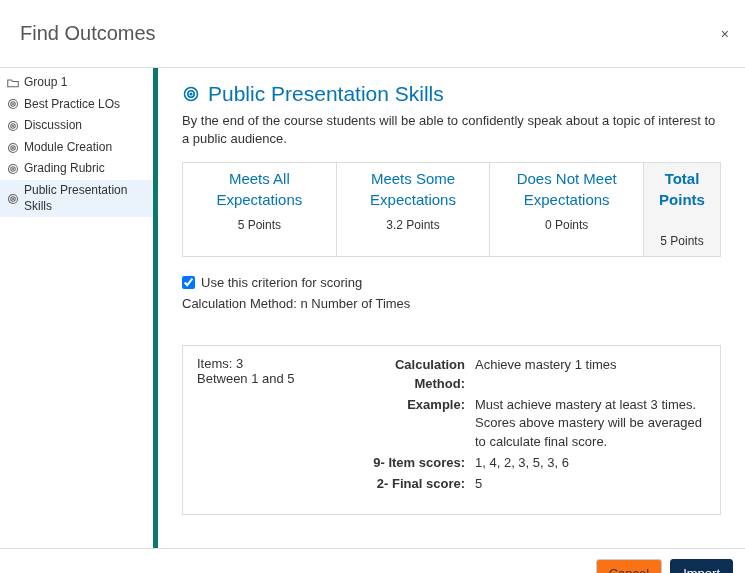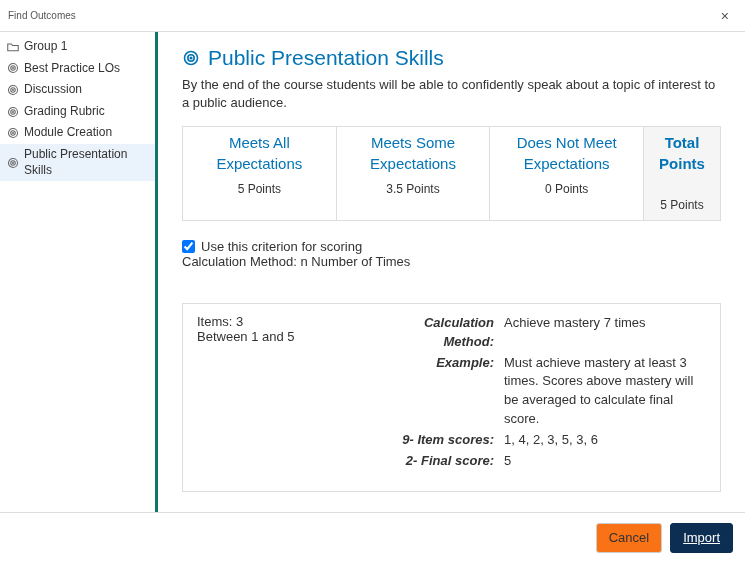--- a/index.html
+++ b/index.html
@@ -14,43 +14,43 @@
     overflow: hidden;
   }
   .modal-header {
     display: flex;
     justify-content: space-between;
     align-items: center;
     padding: 6px 12px 6px 8px;
     border-bottom: 1px solid #ddd;
   }
   .modal-title {
-    font-size: 10px;
+    font-size: 20px;
     font-weight: 400;
     color: #555;
-    margin: 0;
+    margin: 12px;
     padding: 4px 0;
   }
   .modal-close {
     font-size: 14px;
     color: #555;
     cursor: pointer;
     background: none;
     border: none;
     padding: 0 4px;
   }
   .modal-body {
     display: flex;
     height: 480px;
   }
   .sidebar {
     width: 158px;
     flex: 0 0 158px;
     padding: 4px 0;
-    border-right: 3px solid #0f766e;
+    border-right: 5px solid #0f766e;
   }
   .sidebar-item {
     display: flex;
     align-items: center;
     padding: 3px 6px;
     font-size: 12px;
     color: #333;
     cursor: pointer;
     gap: 4px;
     line-height: 1.3;
@@ -117,36 +117,36 @@
     line-height: 1.35;
     min-height: 40px;
     display:flex; align-items:center; justify-content:center;
   }
   .crit-col.total .crit-head { font-weight: 700; }
   .crit-pts {
     color: #333;
     font-size: 12px;
     padding: 4px 8px 8px 8px;
   }
-  .score-row { display:flex; align-items:center; gap:6px; font-size:13px; color:#333; }
+  .score-row { display:flex; align-items:center; gap:6px; font-size:13px; color:#333; margin-bottom:6px; }
   .score-row input[type="checkbox"] { margin:0; }
   .calc-method-label { font-size:13px; color:#333; margin-bottom: 34px; }
   .detail-box {
     border: 1px solid #ddd;
     display: flex;
     padding: 10px 14px 18px 14px;
     font-size: 13px;
-    gap: 45px;
+    gap: 16px;
   }
   .detail-left { flex: 0 0 130px; }
   .detail-left .items-line { color:#333; }
   .detail-left .range-line { color:#333; }
   .detail-right { flex: 1; }
   .kv-row { display:flex; margin-bottom:2px; line-height:1.45; }
-  .kv-key { flex: 0 0 132px; text-align:right; padding-right:10px; font-weight:700; color:#333;font-style:italic; }
+  .kv-key { flex: 0 0 132px; text-align:right; padding-right:10px; font-weight:700; color:#333; }
   .kv-val { flex:1; color:#333; }
   .modal-footer {
     border-top: 1px solid #ddd;
     padding: 10px 12px;
     display: flex;
     justify-content: flex-end;
     gap: 8px;
   }
   .btn {
     font-size: 13px;
@@ -213,32 +213,32 @@
     </div>
 
     <div class="sidebar-item">
       <span class="side-icon">
         <svg viewBox="0 0 16 16">
             <circle cx="8" cy="8" r="6"></circle>
             <circle cx="8" cy="8" r="3"></circle>
             <circle cx="8" cy="8" r="0.6" fill="currentColor"></circle>
           </svg>
       </span>
+      <span>Module Creation</span>
+    </div>
+
+    <div class="sidebar-item">
+      <span class="side-icon">
+        <svg viewBox="0 0 16 16">
+            <circle cx="8" cy="8" r="6"></circle>
+            <circle cx="8" cy="8" r="3"></circle>
+            <circle cx="8" cy="8" r="0.6" fill="currentColor"></circle>
+          </svg>
+      </span>
       <span>Grading Rubric</span>
-    </div>
-
-    <div class="sidebar-item">
-      <span class="side-icon">
-        <svg viewBox="0 0 16 16">
-            <circle cx="8" cy="8" r="6"></circle>
-            <circle cx="8" cy="8" r="3"></circle>
-            <circle cx="8" cy="8" r="0.6" fill="currentColor"></circle>
-          </svg>
-      </span>
-      <span>Module Creation</span>
     </div>
 
     <div class="sidebar-item selected">
       <span class="side-icon">
         <svg viewBox="0 0 16 16">
             <circle cx="8" cy="8" r="6"></circle>
             <circle cx="8" cy="8" r="3"></circle>
             <circle cx="8" cy="8" r="0.6" fill="currentColor"></circle>
           </svg>
       </span>
@@ -262,21 +262,21 @@
 
     <p class="outcome-desc">By the end of the course students will be able to confidently speak about a topic of interest to a public audience.</p>
 
     <div class="criteria-table">
       <div class="crit-col">
         <div class="crit-head">Meets All Expectations</div>
         <div class="crit-pts">5 Points</div>
       </div>
       <div class="crit-col">
         <div class="crit-head">Meets Some Expectations</div>
-        <div class="crit-pts">3.5 Points</div>
+        <div class="crit-pts">3.2 Points</div>
       </div>
       <div class="crit-col">
         <div class="crit-head">Does Not Meet Expectations</div>
         <div class="crit-pts">0 Points</div>
       </div>
       <div class="crit-col total">
         <div class="crit-head">Total Points</div>
         <div class="crit-pts">5 Points</div>
       </div>
     </div>
@@ -289,21 +289,21 @@
     <div class="calc-method-label">Calculation Method: n Number of Times</div>
 
     <div class="detail-box">
       <div class="detail-left">
         <div class="items-line">Items: 3</div>
         <div class="range-line">Between 1 and 5</div>
       </div>
       <div class="detail-right">
         <div class="kv-row">
           <div class="kv-key">Calculation Method:</div>
-          <div class="kv-val">Achieve mastery 7 times</div>
+          <div class="kv-val">Achieve mastery 1 times</div>
         </div>
         <div class="kv-row">
           <div class="kv-key">Example:</div>
           <div class="kv-val">Must achieve mastery at least 3 times. Scores above mastery will be averaged to calculate final score.</div>
         </div>
         <div class="kv-row">
           <div class="kv-key">9- Item scores:</div>
           <div class="kv-val">1, 4, 2, 3, 5, 3, 6</div>
         </div>
         <div class="kv-row">

